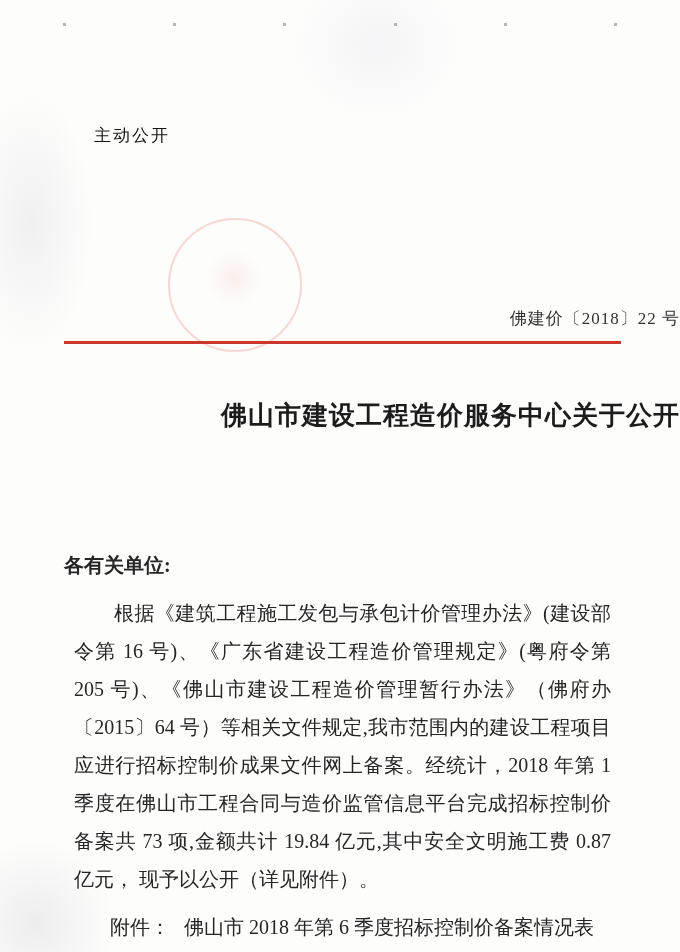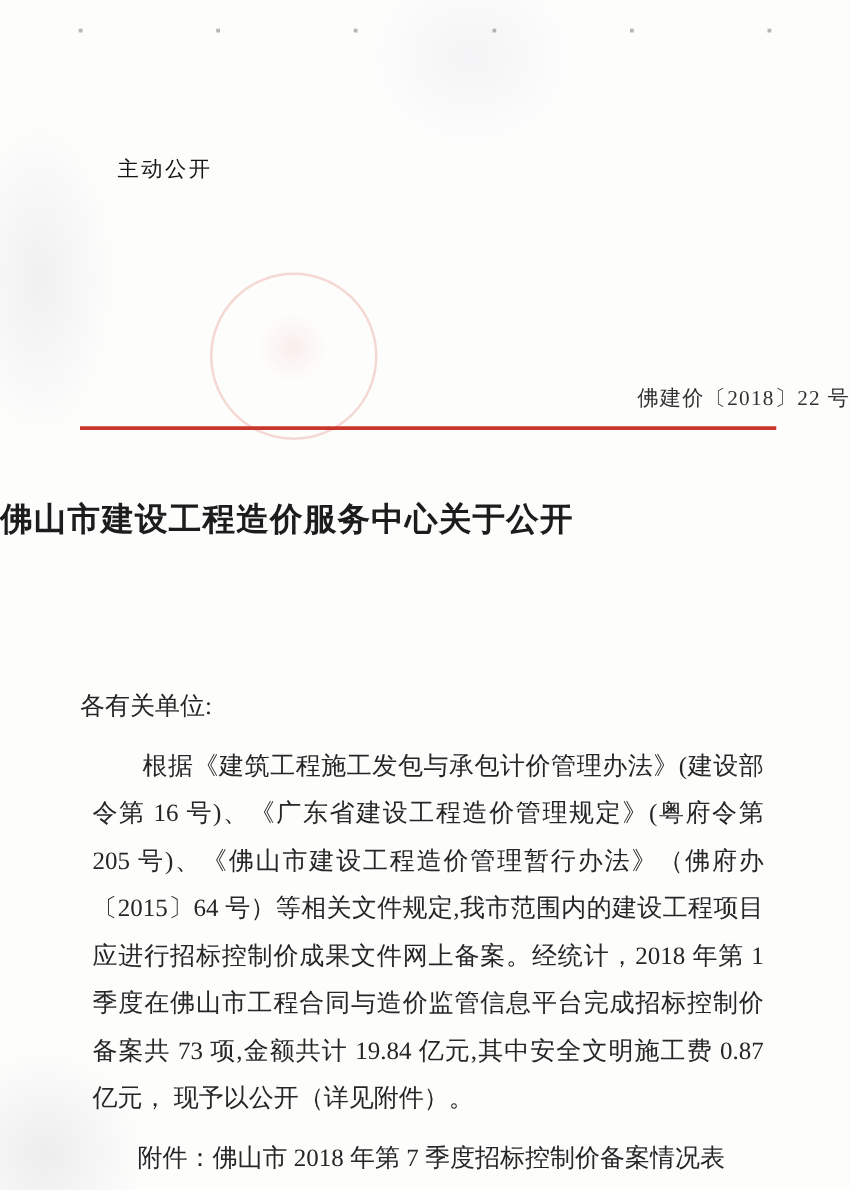--- a/index.html
+++ b/index.html
@@ -53,32 +53,32 @@
   .doc-number{
     position:absolute;top:307px;left:0;width:100%;
     text-align:right;font-size:17px;color:#313131;letter-spacing:1px;
   }
   .red-rule{
     position:absolute;top:341px;left:64px;width:557px;height:3px;
     background:var(--red-rule);
   }
   .doc-title{
     position:absolute;top:392px;left:0;width:100%;
-    text-align:left;font-weight:bold;font-size:26px;line-height:47px;
+    text-align:right;font-weight:bold;font-size:26px;line-height:47px;
     color:#1c1c1c;letter-spacing:1px;
   }
   .body-block{
     position:absolute;top:546px;left:64px;width:557px;
     font-size:20px;line-height:38px;text-align:justify;
     color:var(--text-black);
   }
-  .salutation{margin:0;}
+  .salutation{margin:0;font-weight:bold;}
   .paragraph{margin:10px;text-indent:2em;}
   .attachment{margin:2px 0 0 0;text-indent:2.3em;}
-  .attachment-label{}
+  .attachment-label{margin-right:14px;}
 </style>
 </head>
 <body>
 
 <div class="page">
 
   <div class="smudge s1"></div>
   <div class="smudge s2"></div>
   <div class="smudge s3"></div>
   <div class="speck p1"></div>
@@ -98,17 +98,17 @@
   <div class="red-rule"></div>
 
   <div class="doc-title">
     <div>佛山市建设工程造价服务中心关于公开</div>
   </div>
 
   <div class="body-block">
     <p class="salutation">各有关单位:</p>
     <p class="paragraph">根据《建筑工程施工发包与承包计价管理办法》(建设部令第 16 号)、《广东省建设工程造价管理规定》(粤府令第 205 号)、《佛山市建设工程造价管理暂行办法》（佛府办〔2015〕64 号）等相关文件规定,我市范围内的建设工程项目应进行招标控制价成果文件网上备案。经统计，2018 年第 1 季度在佛山市工程合同与造价监管信息平台完成招标控制价备案共 73 项,金额共计 19.84 亿元,其中安全文明施工费 0.87 亿元， 现予以公开（详见附件）。</p>
     <p class="attachment">
-      <span class="attachment-label">附件：</span><span>佛山市 2018 年第 7 季度招标控制价备案情况表</span>
+      <span class="attachment-label">附件：</span><span>佛山市 2018 年第 6 季度招标控制价备案情况表</span>
     </p>
   </div>
 
 </div>
 
 </body></html>

